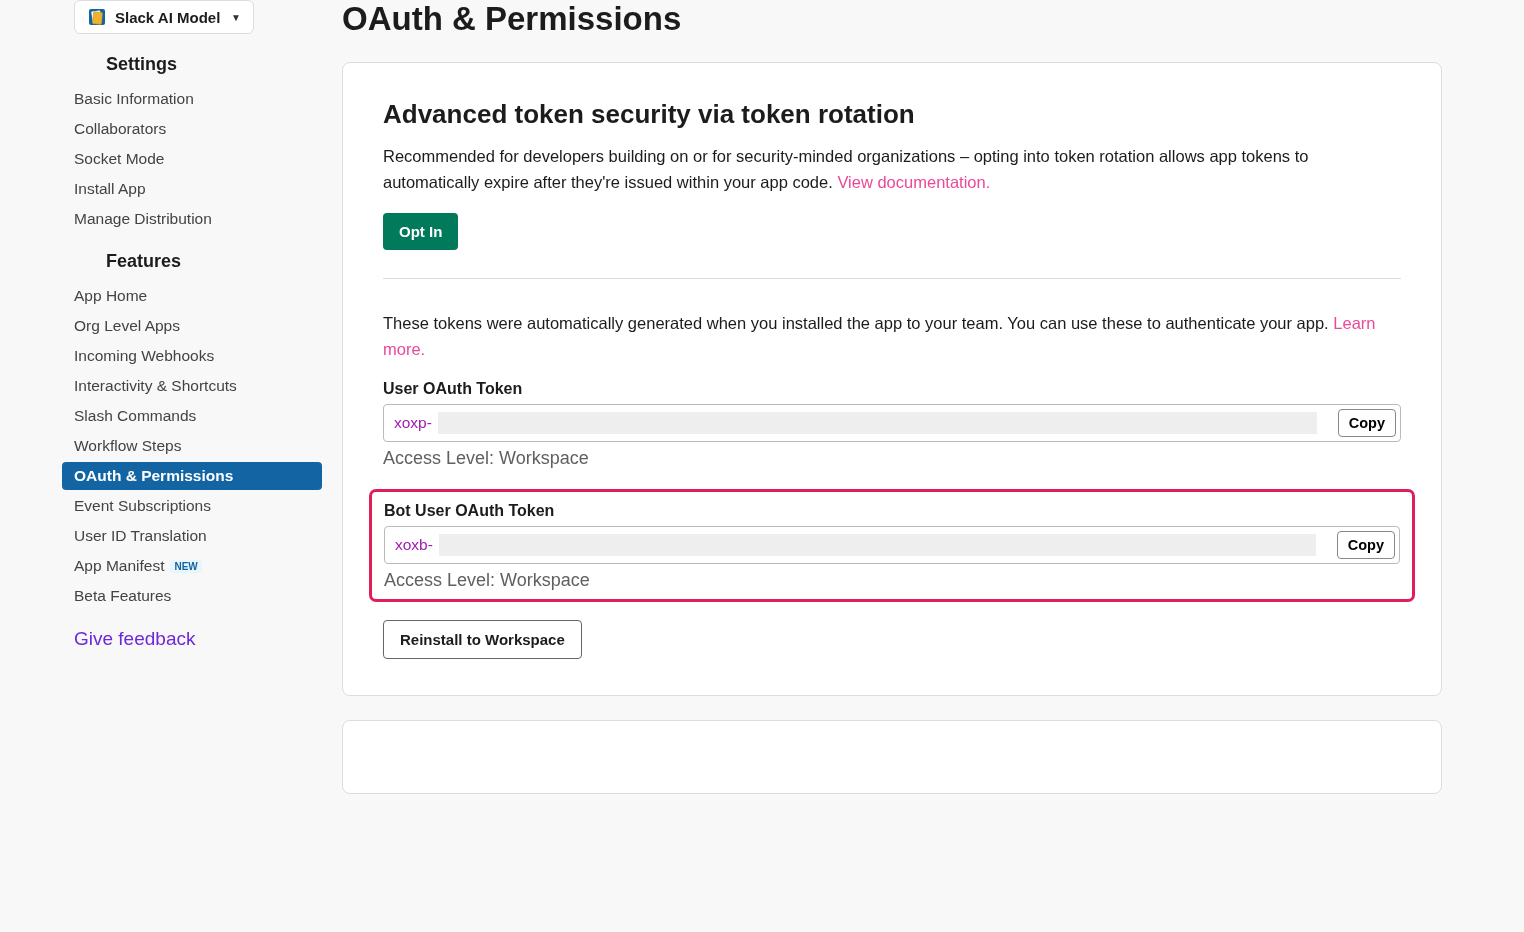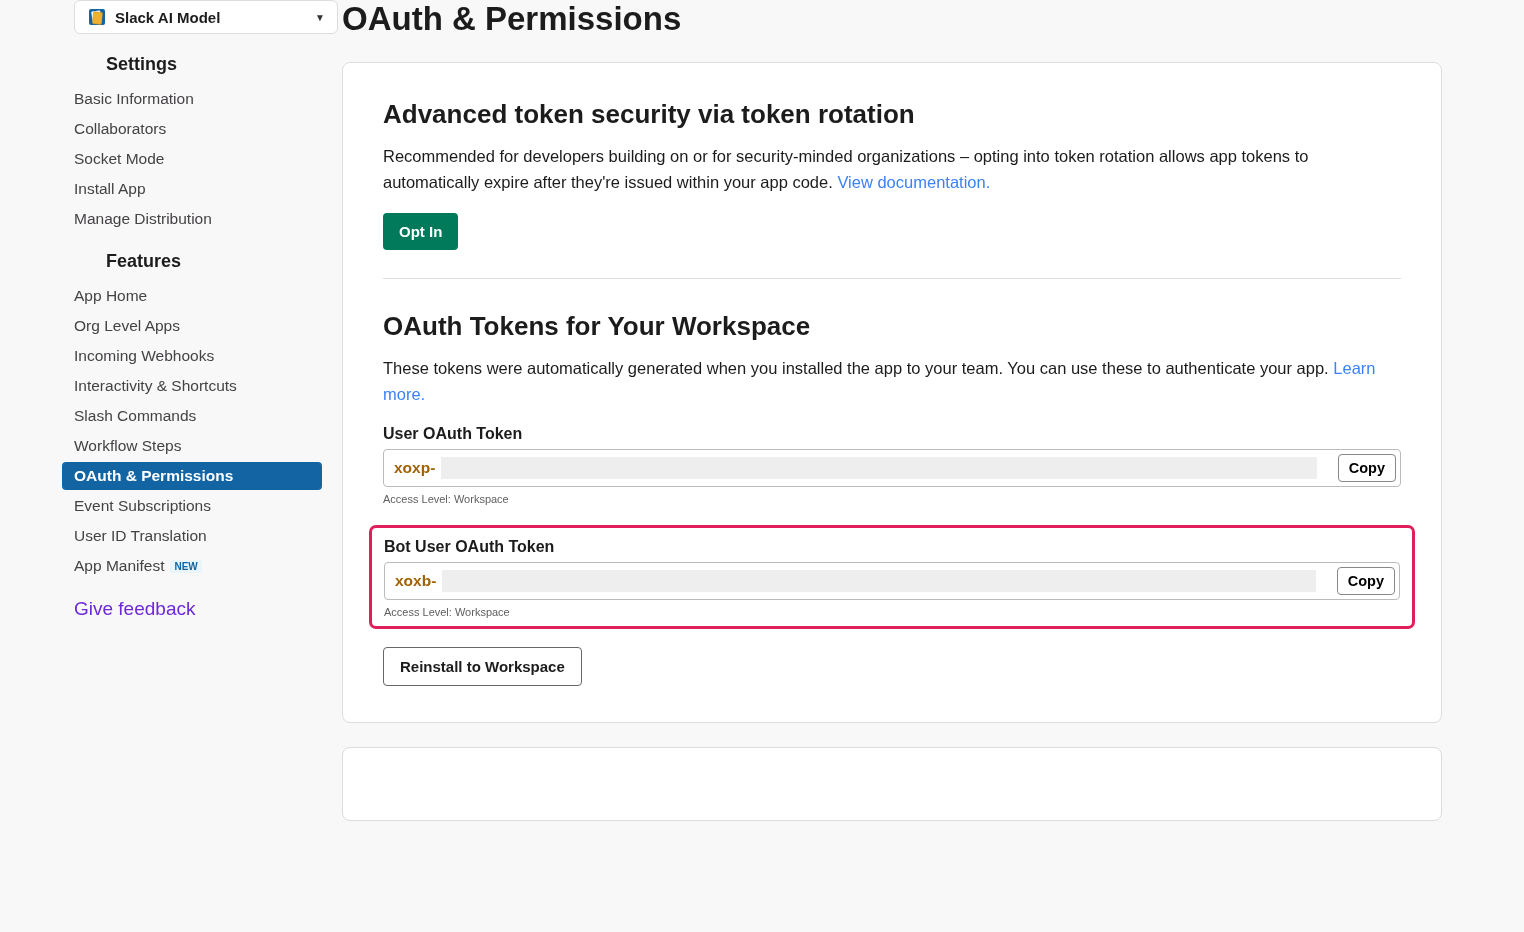--- a/index.html
+++ b/index.html
@@ -15,21 +15,21 @@
 
 
 .app-selector {
   background: #fff;
   border: 1px solid #ddd;
   border-radius: 6px;
   padding: 6px 12px;
   margin: 0 0 20px 12px;
   display: flex;
   align-items: center;
-  width: 264px;
+  width: 180px;
   cursor: pointer;
 }
 .app-selector .icon-box { width: 20px; height: 20px; margin-right: 8px; display: flex; align-items: center; justify-content: center; }
 .app-selector .name { font-weight: 700; font-size: 15px; flex: 1; }
 .app-selector .caret { font-size: 10px; color: #333; }
 
 
 .side-section { margin: 0 0 18px 12px; }
 .side-heading { font-weight: 900; font-size: 18px; margin-bottom: 10px; color: #1d1c1d; margin-left: 32px; }
 .side-item {
@@ -61,21 +61,21 @@
 
 .card {
   background: #fff;
   border: 1px solid #ddd;
   border-radius: 8px;
   padding: 36px 40px;
   margin-bottom: 24px;
 }
 .card h2 { font-size: 26px; font-weight: 900; margin-bottom: 14px; }
 .card p { font-size: 16.5px; line-height: 1.55; color: #1d1c1d; margin-bottom: 18px; }
-.card a.link { color: #3b82f6; text-decoration: none; }
+.card a.link { color: #ec4899; text-decoration: none; }
 .card hr { border: none; border-top: 1px solid #ddd; margin: 28px 0 32px; }
 
 .btn-primary {
   background: #007a5a;
   color: #fff;
   border: none;
   font-weight: 700;
   font-size: 15px;
   padding: 10px 16px;
   border-radius: 4px;
@@ -102,32 +102,32 @@
   padding: 4px 4px 4px 10px;
   background: #fff;
   margin-bottom: 6px;
 }
 .token-input-wrap .redact {
   flex: 1;
   height: 22px;
   background: #eee;
   margin: 0 6px;
 }
-.token-input-wrap .prefix { color: #a16207; font-size: 15.5px; font-weight: bold; }
+.token-input-wrap .prefix { color: #a21caf; font-size: 15.5px; }
 .copy-btn {
   background: #fff;
   border: 1px solid #888;
   border-radius: 4px;
   font-weight: 700;
   font-size: 14.5px;
   padding: 5px 10px;
   cursor: pointer;
   margin-left: 15px;
 }
-.access-level { color: #616061; font-size: 11px; margin-bottom: 20px; }
+.access-level { color: #616061; font-size: 18px; margin-bottom: 20px; }
 
 .highlight-box { border: 3px solid #e01e5a; padding: 10px 12px 2px; margin: 0 -14px 18px; border-radius: 7px; }
 </style>
 </head>
 <body>
 
 <div class="layout">
   <aside class="sidebar">
     <div class="app-selector">
       <span class="icon-box">
@@ -186,41 +186,43 @@
       <div class="side-item">
           <span>Event Subscriptions</span>
         </div>
       <div class="side-item">
           <span>User ID Translation</span>
         </div>
       <div class="side-item">
         <span>App Manifest</span>
         <span class="badge">NEW</span>
       </div>
+      <div class="side-item">
+          <span>Beta Features</span>
+        </div>
     </div>
 
 
     <div class="side-section">
       <div class="side-link">Give feedback</div>
     </div>
   </aside>
 
   <main class="main">
     <h1 class="page-title">OAuth &amp; Permissions</h1>
 
     <div class="card">
       <h2>Advanced token security via token rotation</h2>
       <p>
         <span>Recommended for developers building on or for security-minded organizations – opting into token rotation allows app tokens to automatically expire after they're issued within your app code. </span><a class="link" href="#">View documentation.</a>
       </p>
       <button class="btn-primary">Opt In</button>
 
       <hr>
 
-      <h2>OAuth Tokens for Your Workspace</h2>
       <p>
         <span>These tokens were automatically generated when you installed the app to your team. You can use these to authenticate your app. </span><a class="link" href="#">Learn more.</a>
       </p>
 
       <div class="token-label">User OAuth Token</div>
       <div class="token-input-wrap">
         <span class="prefix">xoxp-</span>
         <span class="redact"></span>
         <button class="copy-btn">Copy</button>
       </div>

